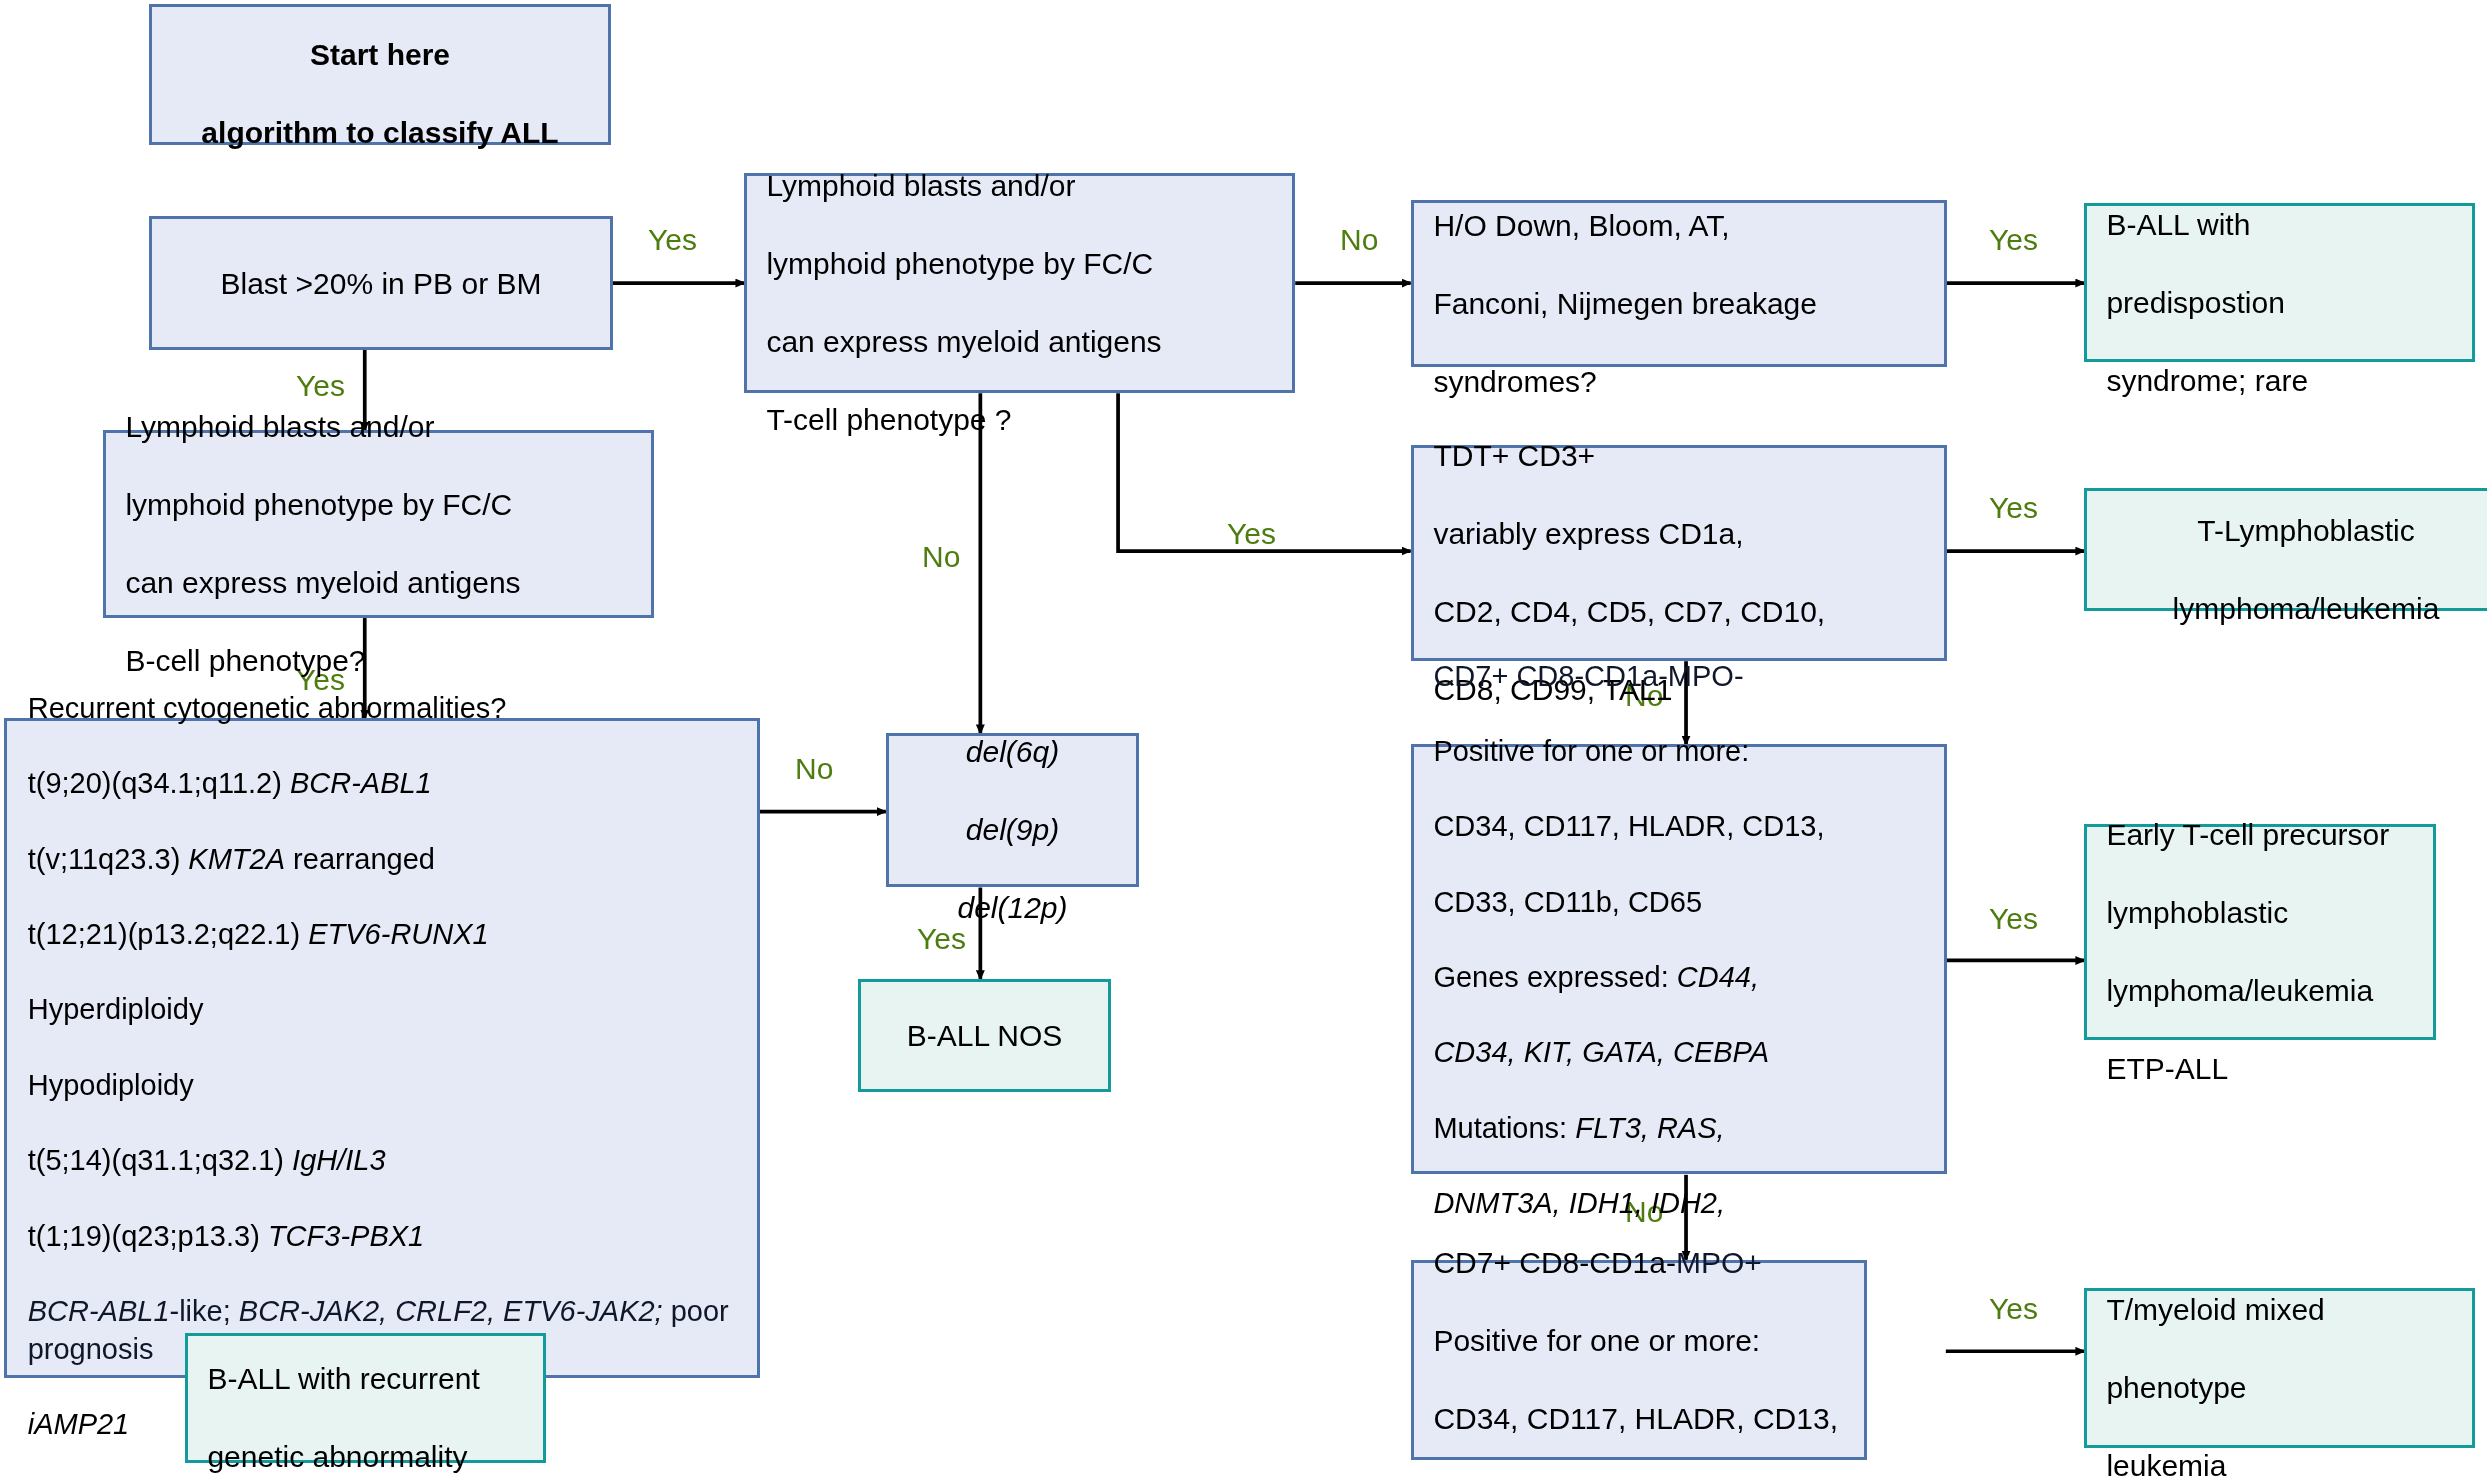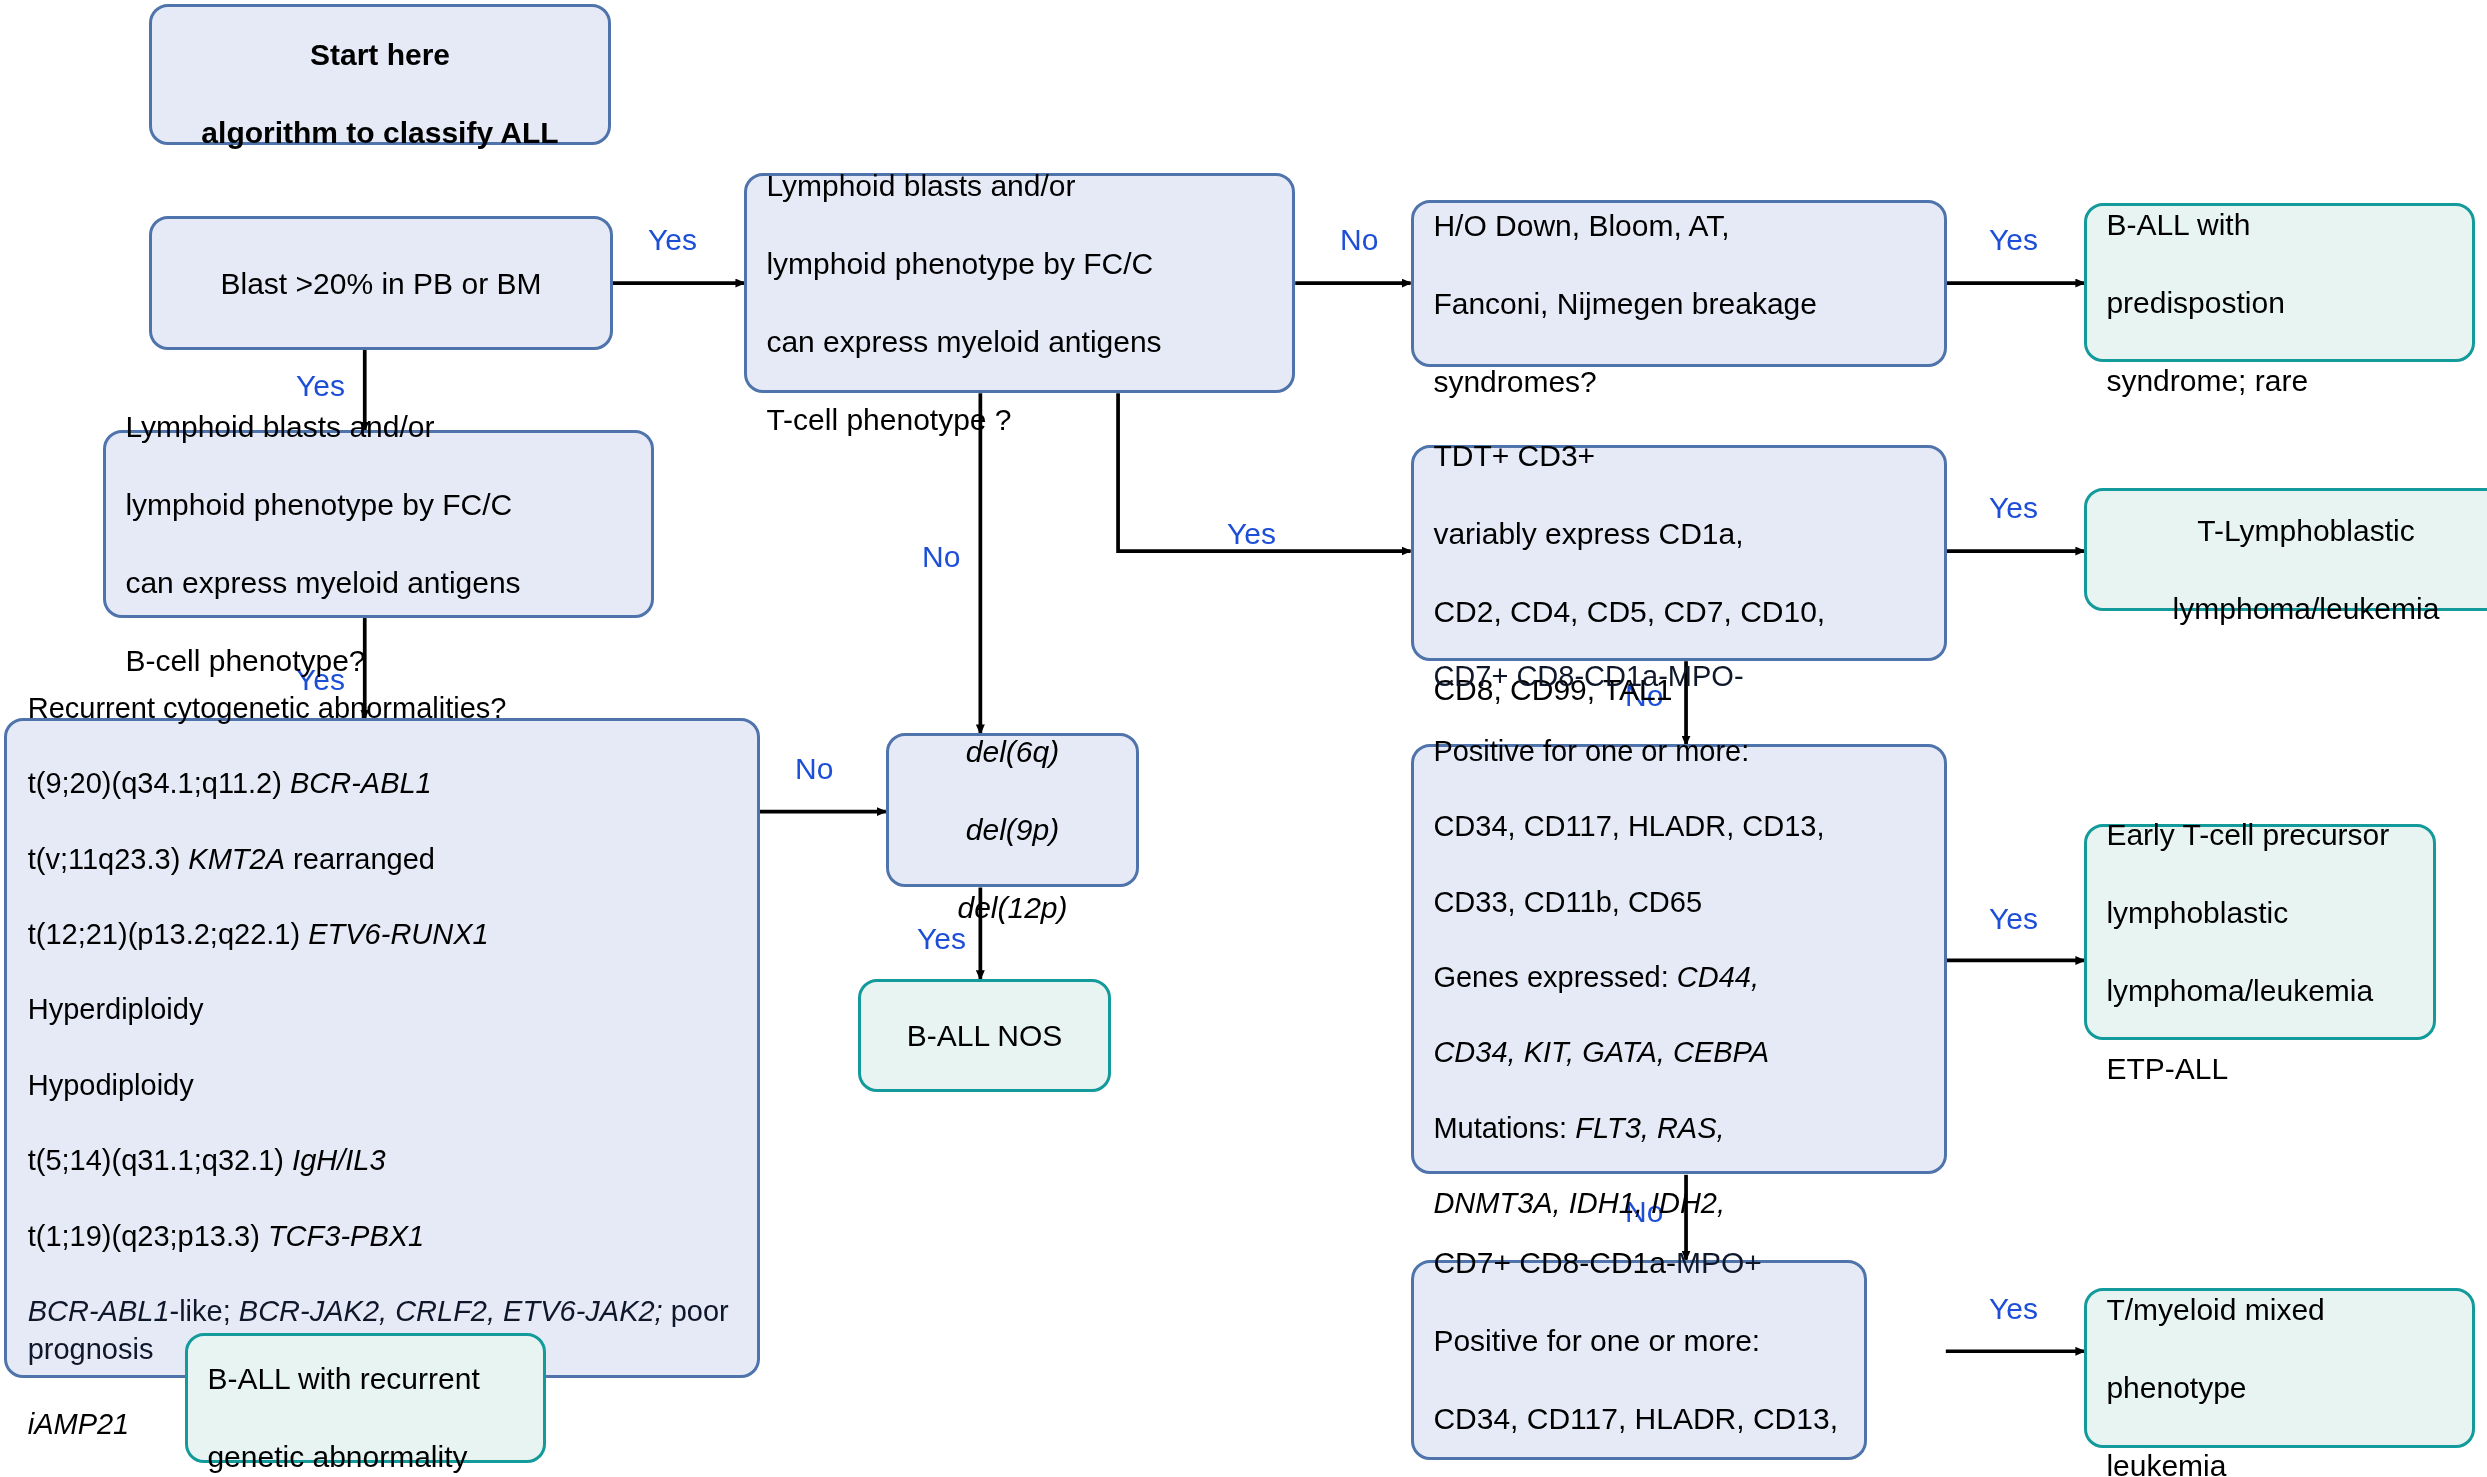--- a/index.html
+++ b/index.html
@@ -17,21 +17,20 @@
     overflow: hidden;
   }
   .node {
     position: absolute;
     box-sizing: border-box;
     display: flex;
     align-items: center;
     color: #000000;
     line-height: 1.30;
     white-space: pre-line;
-    border-radius: 19px;
   }
   .node.decision {
     background: #e6eaf6;
     border: 3px solid #4f74ab;
   }
   .node.outcome {
     background: #e8f4f2;
     border: 3.7px solid #139a9b;
   }
   .node .txt {
@@ -53,21 +52,21 @@
     padding-right: 10.4px;
   }
   .f40 { font-size: 30px; }
   .f39 { font-size: 29px; }
   .italic { font-style: italic; }
   .teal { color: #0f172a; }
   .edge-label {
     position: absolute;
     font-family: "Liberation Sans", sans-serif;
     font-size: 30px;
-    color: #1d4ed8;
+    color: #4d7c0f;
     white-space: nowrap;
   }
   svg.wires {
     position: absolute;
     left: 0;
     top: 0;
     width: 2487px;
     height: 1478px;
     pointer-events: none;
   }

